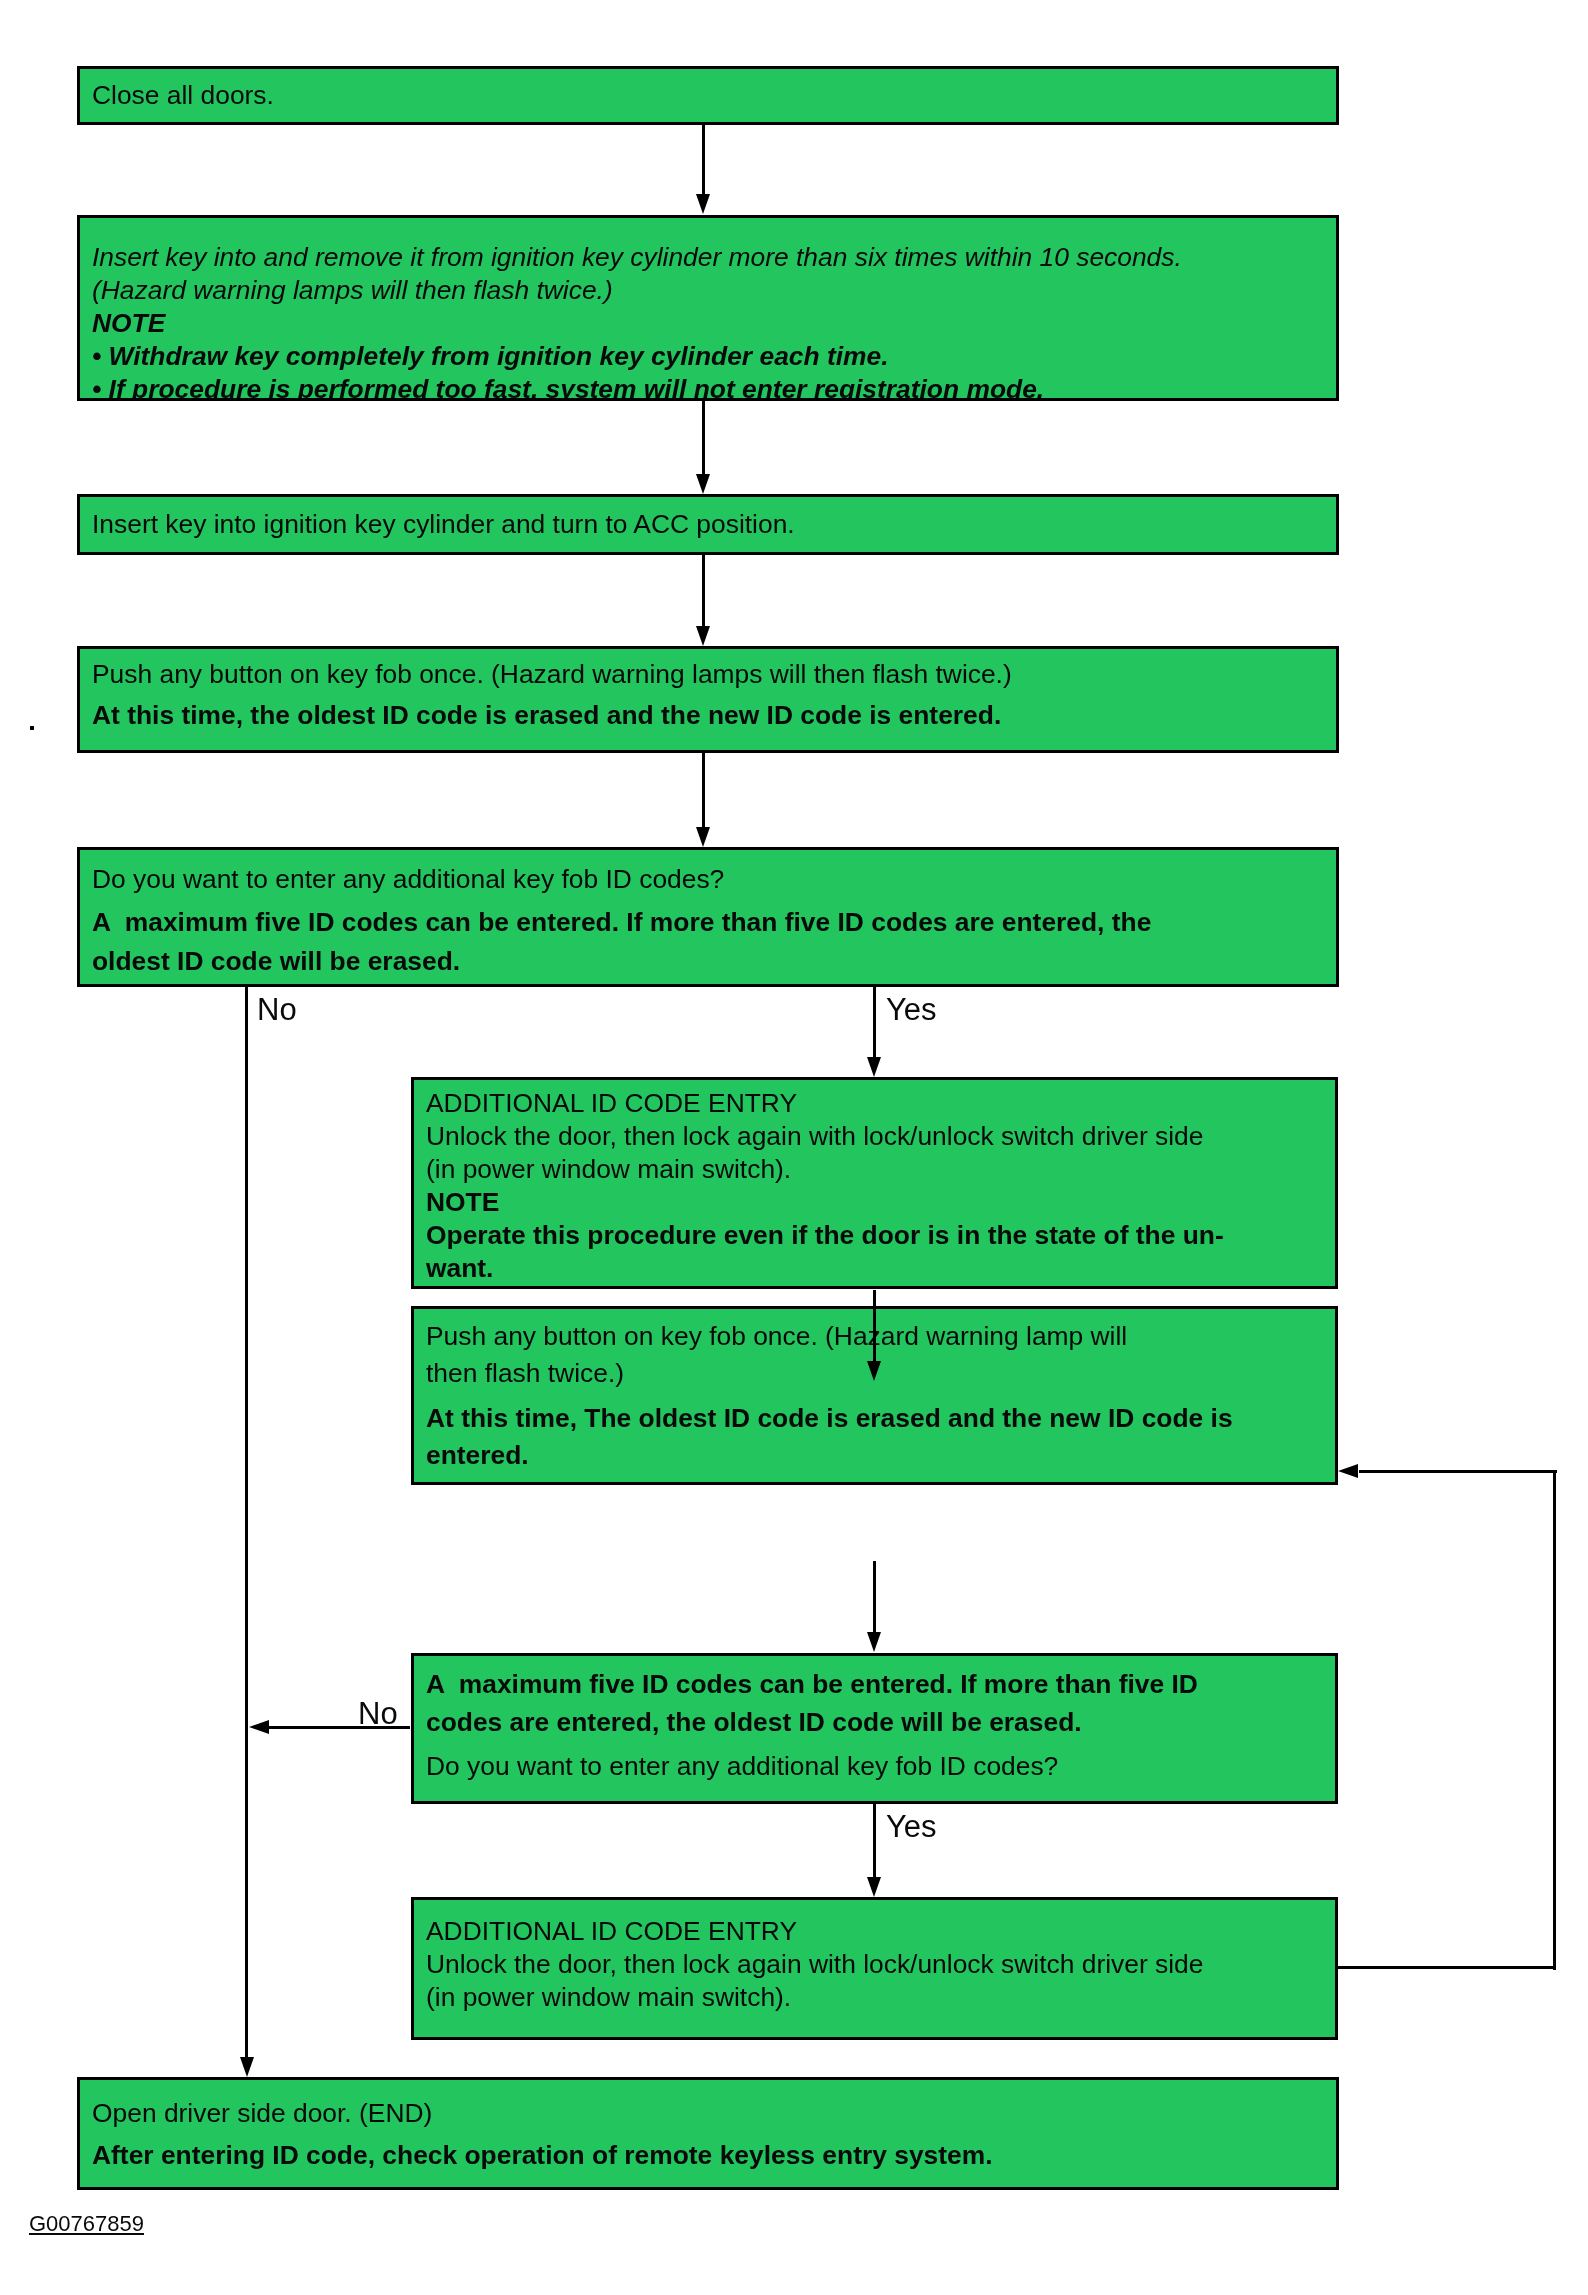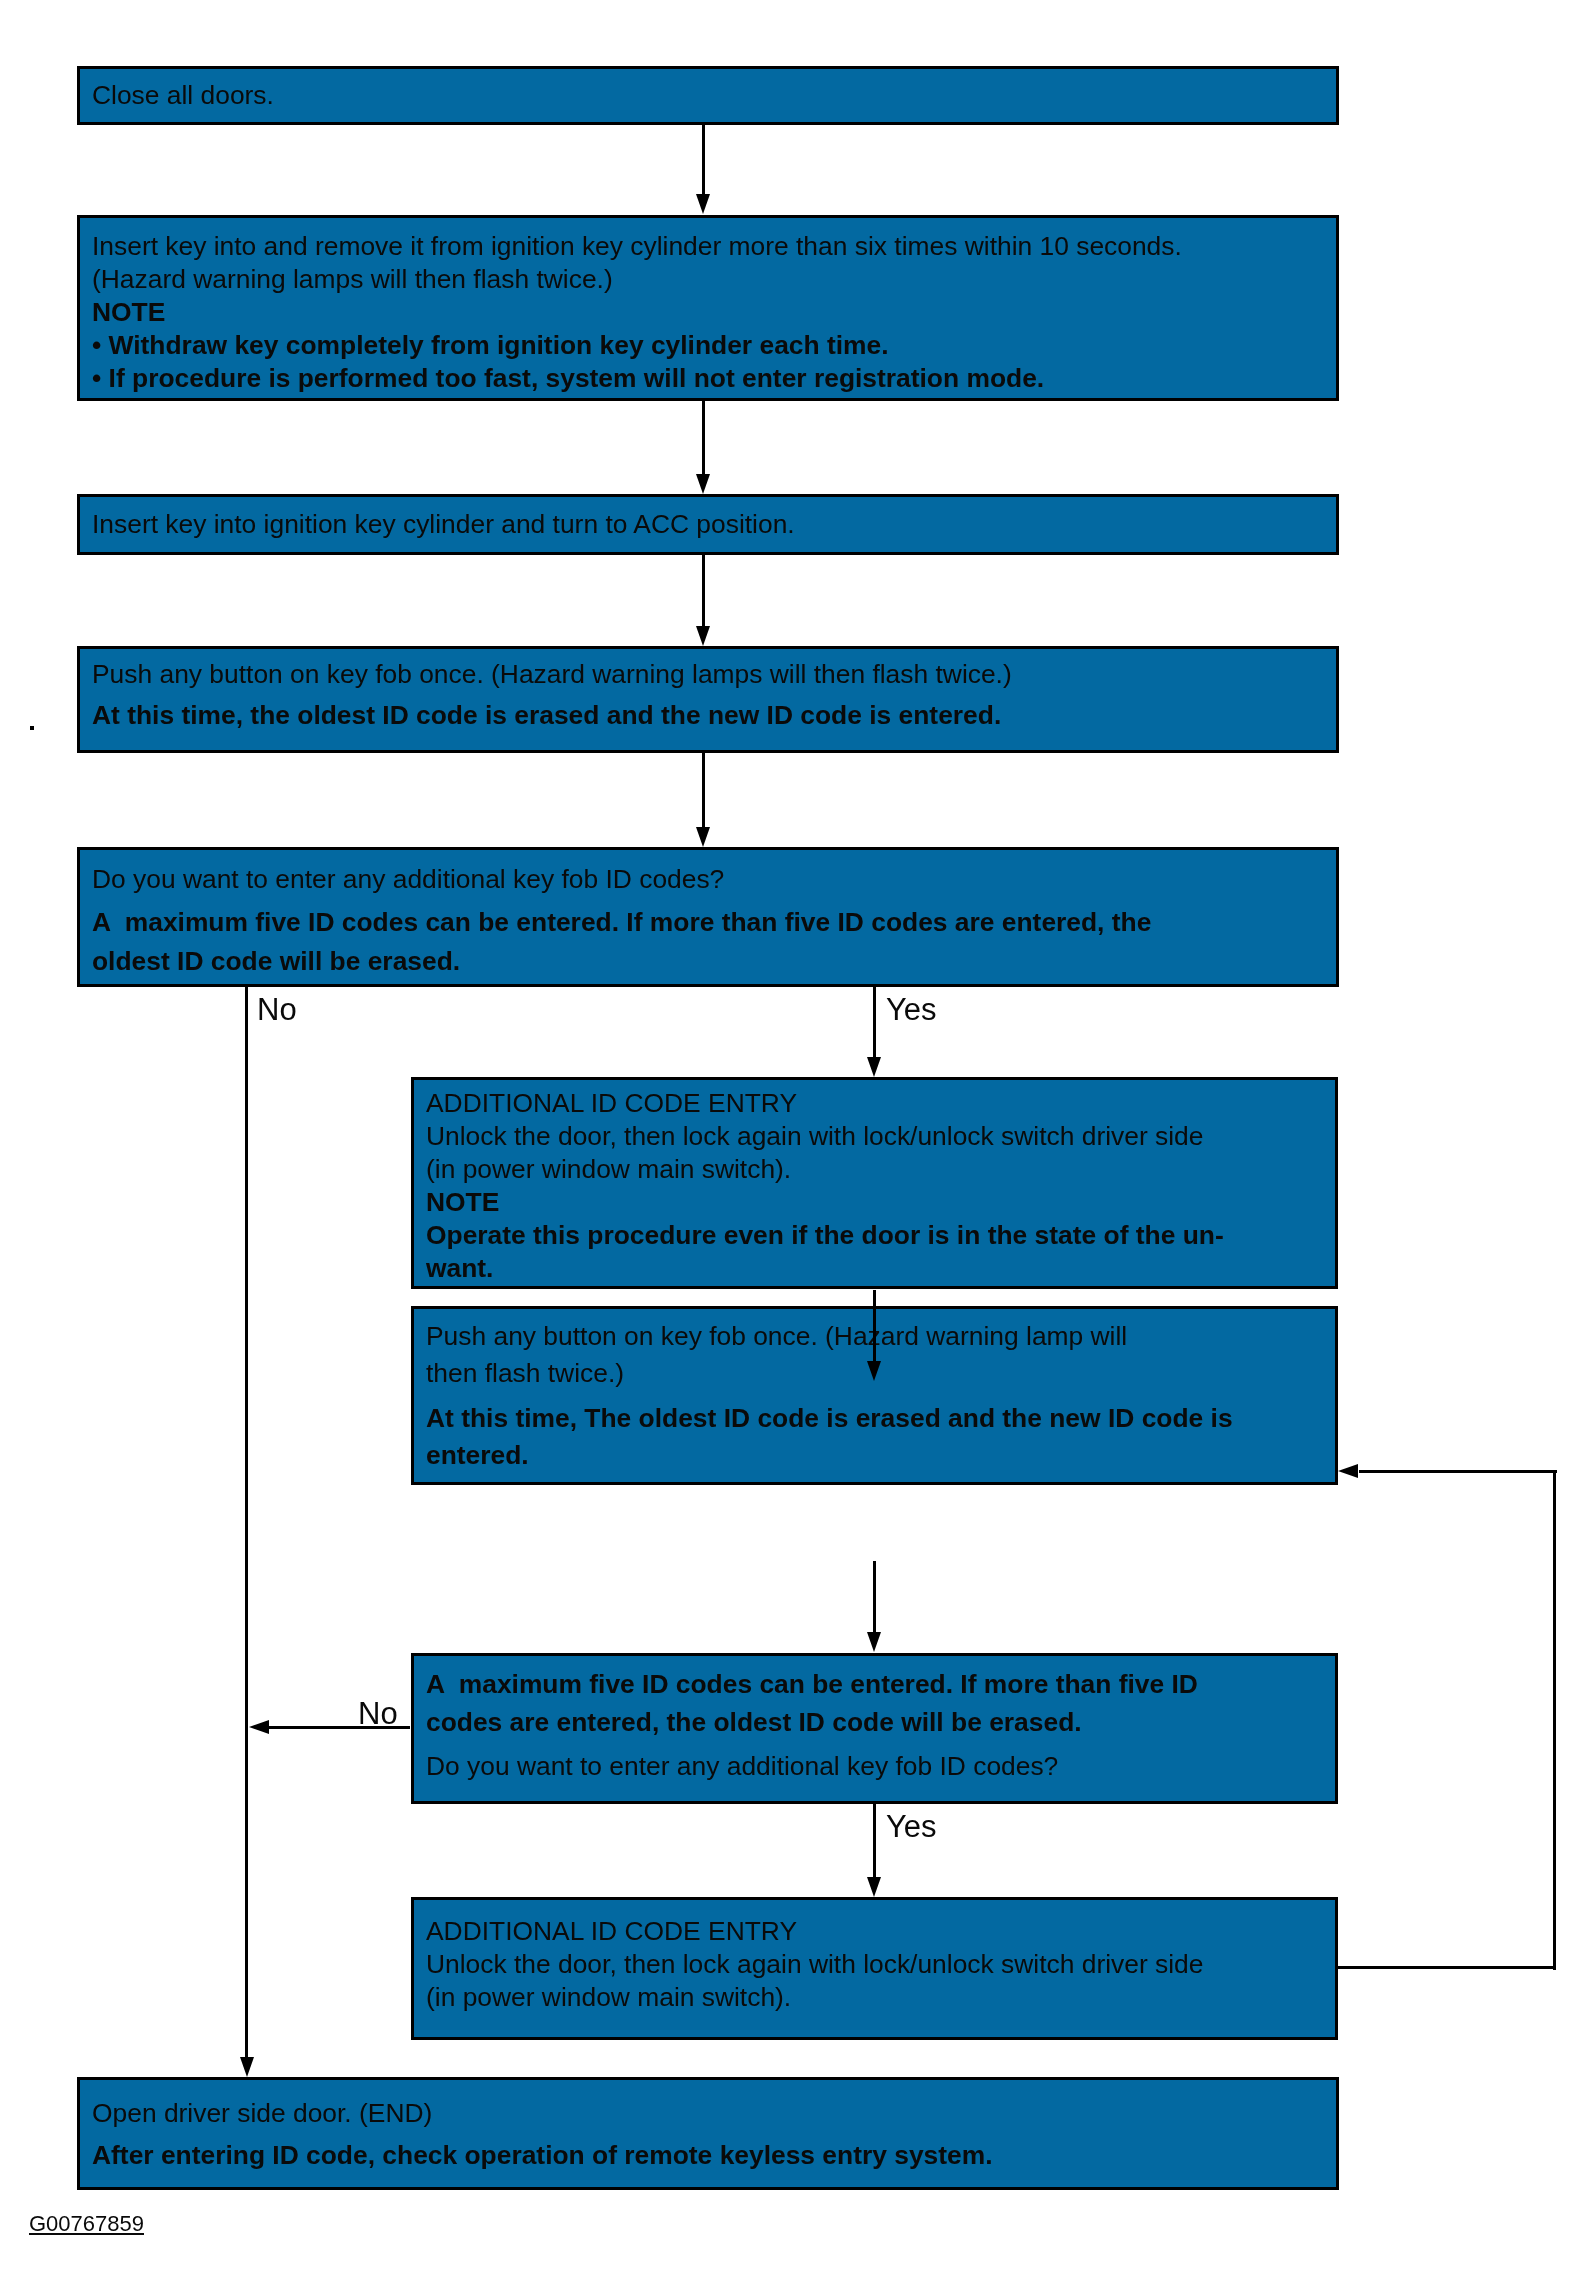--- a/index.html
+++ b/index.html
@@ -8,34 +8,34 @@
     width:1589px;height:2295px;
     background:#ffffff;
     color:#000;
     font-family:"Liberation Sans", sans-serif;
     overflow:hidden;
   }
   .box{
     position:absolute;
     box-sizing:border-box;
     border:3.4px solid #000;
-    background:#0369a1;
+    background:#22c55e;
     padding:0 12px;
     overflow:hidden;
   }
   .ln{
     font-size:26.4px;
     color:#0a0a0a;
     white-space:pre;
   }
   .b{font-weight:bold;}
   .center1{display:flex;align-items:center;}
   
   #b1 {left:77px; top:66px;  width:1262px; height:59px;}
-  #b2 {left:77px; top:215px; width:1262px; height:186px; padding-top:12px;}
+  #b2 {left:77px; top:215px; width:1262px; height:186px; padding-top:23px;font-style:italic;}
   #b2 .ln{line-height:33px;}
   #b3 {left:77px; top:494px; width:1262px; height:61px;}
   #b4 {left:77px; top:646px; width:1262px; height:107px; padding-top:7px;}
   #b4 .ln{line-height:36px;}
   #b4 .gap{margin-top:5.1px;}
   #b5 {left:77px; top:847px; width:1262px; height:140px; padding-top:10.2px;}
   #b5 .ln{line-height:39px;}
   #b5 .gap{margin-top:3.4px;}
   #b6 {left:411px; top:1077px; width:927px; height:212px; padding-top:6.8px;}
   #b6 .ln{line-height:33px;}

